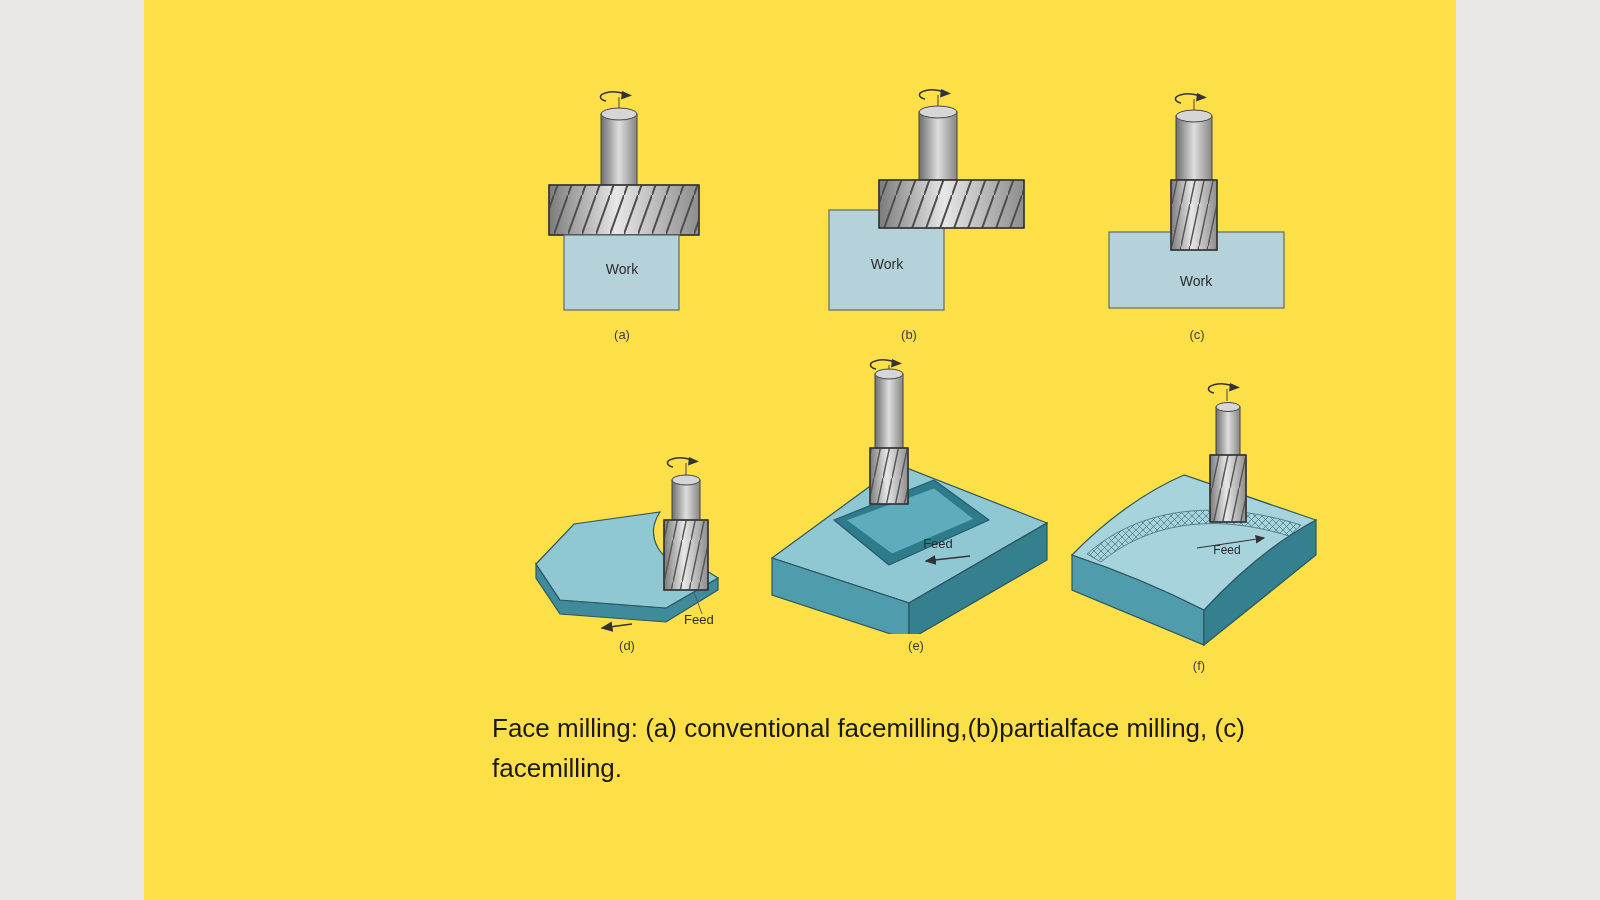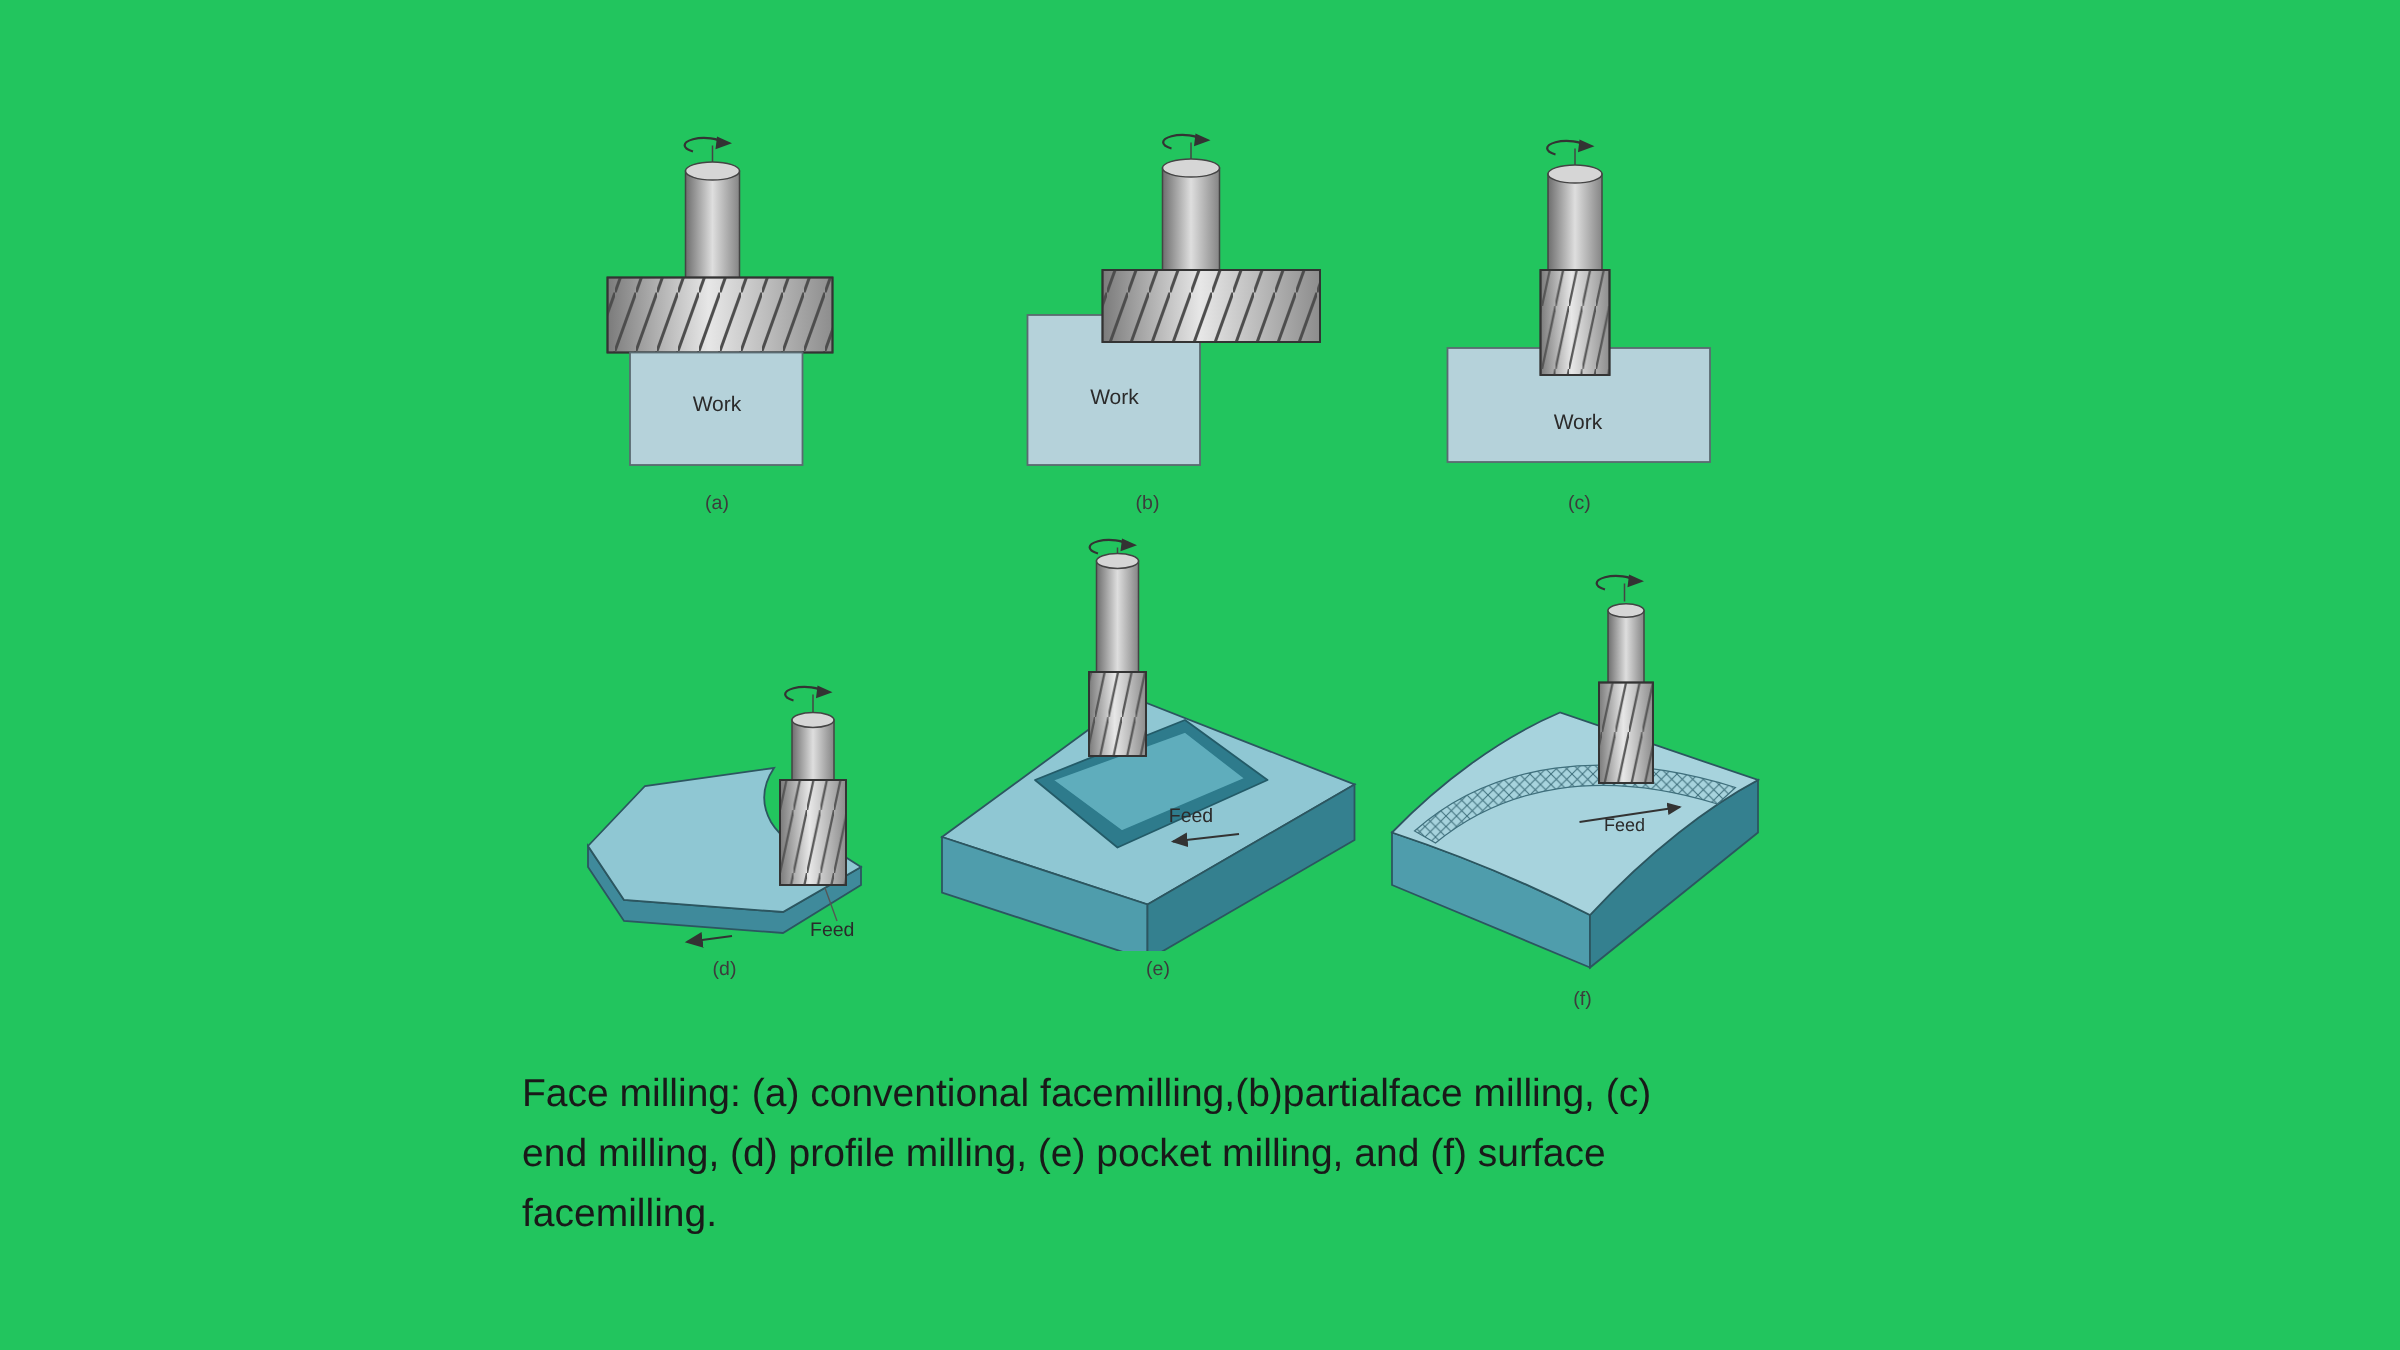--- a/index.html
+++ b/index.html
@@ -1,18 +1,18 @@
 <!DOCTYPE html>
 <html><head>
 <meta charset="utf-8">
 <style>
   html,body{margin:0;padding:0;background:#e9e8e6;}
   .canvas{
-    position:relative;width:1600px;height:900px;margin:0 auto;
-    background:#22c55e;overflow:hidden;
+    position:relative;width:1312px;height:900px;margin:0 auto;
+    background:#fde047;overflow:hidden;
     font-family:"Liberation Sans",sans-serif;
   }
   .fig{position:absolute;}
   .fig svg{display:block;}
   .fig-label{
     text-align:center;font-size:13px;color:#3c3c3c;margin-top:4px;
     font-family:"Liberation Sans",sans-serif;
   }
   .caption{
     position:absolute;left:348px;top:708px;width:920px;
@@ -170,17 +170,16 @@
         <rect x="151" y="93" width="36" height="67" fill="url(#pFlutes)" stroke="#333" stroke-width="1.2"></rect>
       </g>
       <path d="M138,186 L205,176" stroke="#333" stroke-width="1.2" fill="none" marker-end="url(#mArrow)"></path>
       <text x="168" y="192" font-size="12" text-anchor="middle">Feed</text>
     </svg>
     <div class="fig-label">(f)</div>
   </div>
 
   <div class="caption">
     <div>Face milling: (a) conventional facemilling,(b)partialface milling, (c)</div>
-    <div>end milling, (d) profile milling, (e) pocket milling, and (f) surface</div>
     <div>facemilling.</div>
   </div>
 
 </div>
 
 </body></html>

